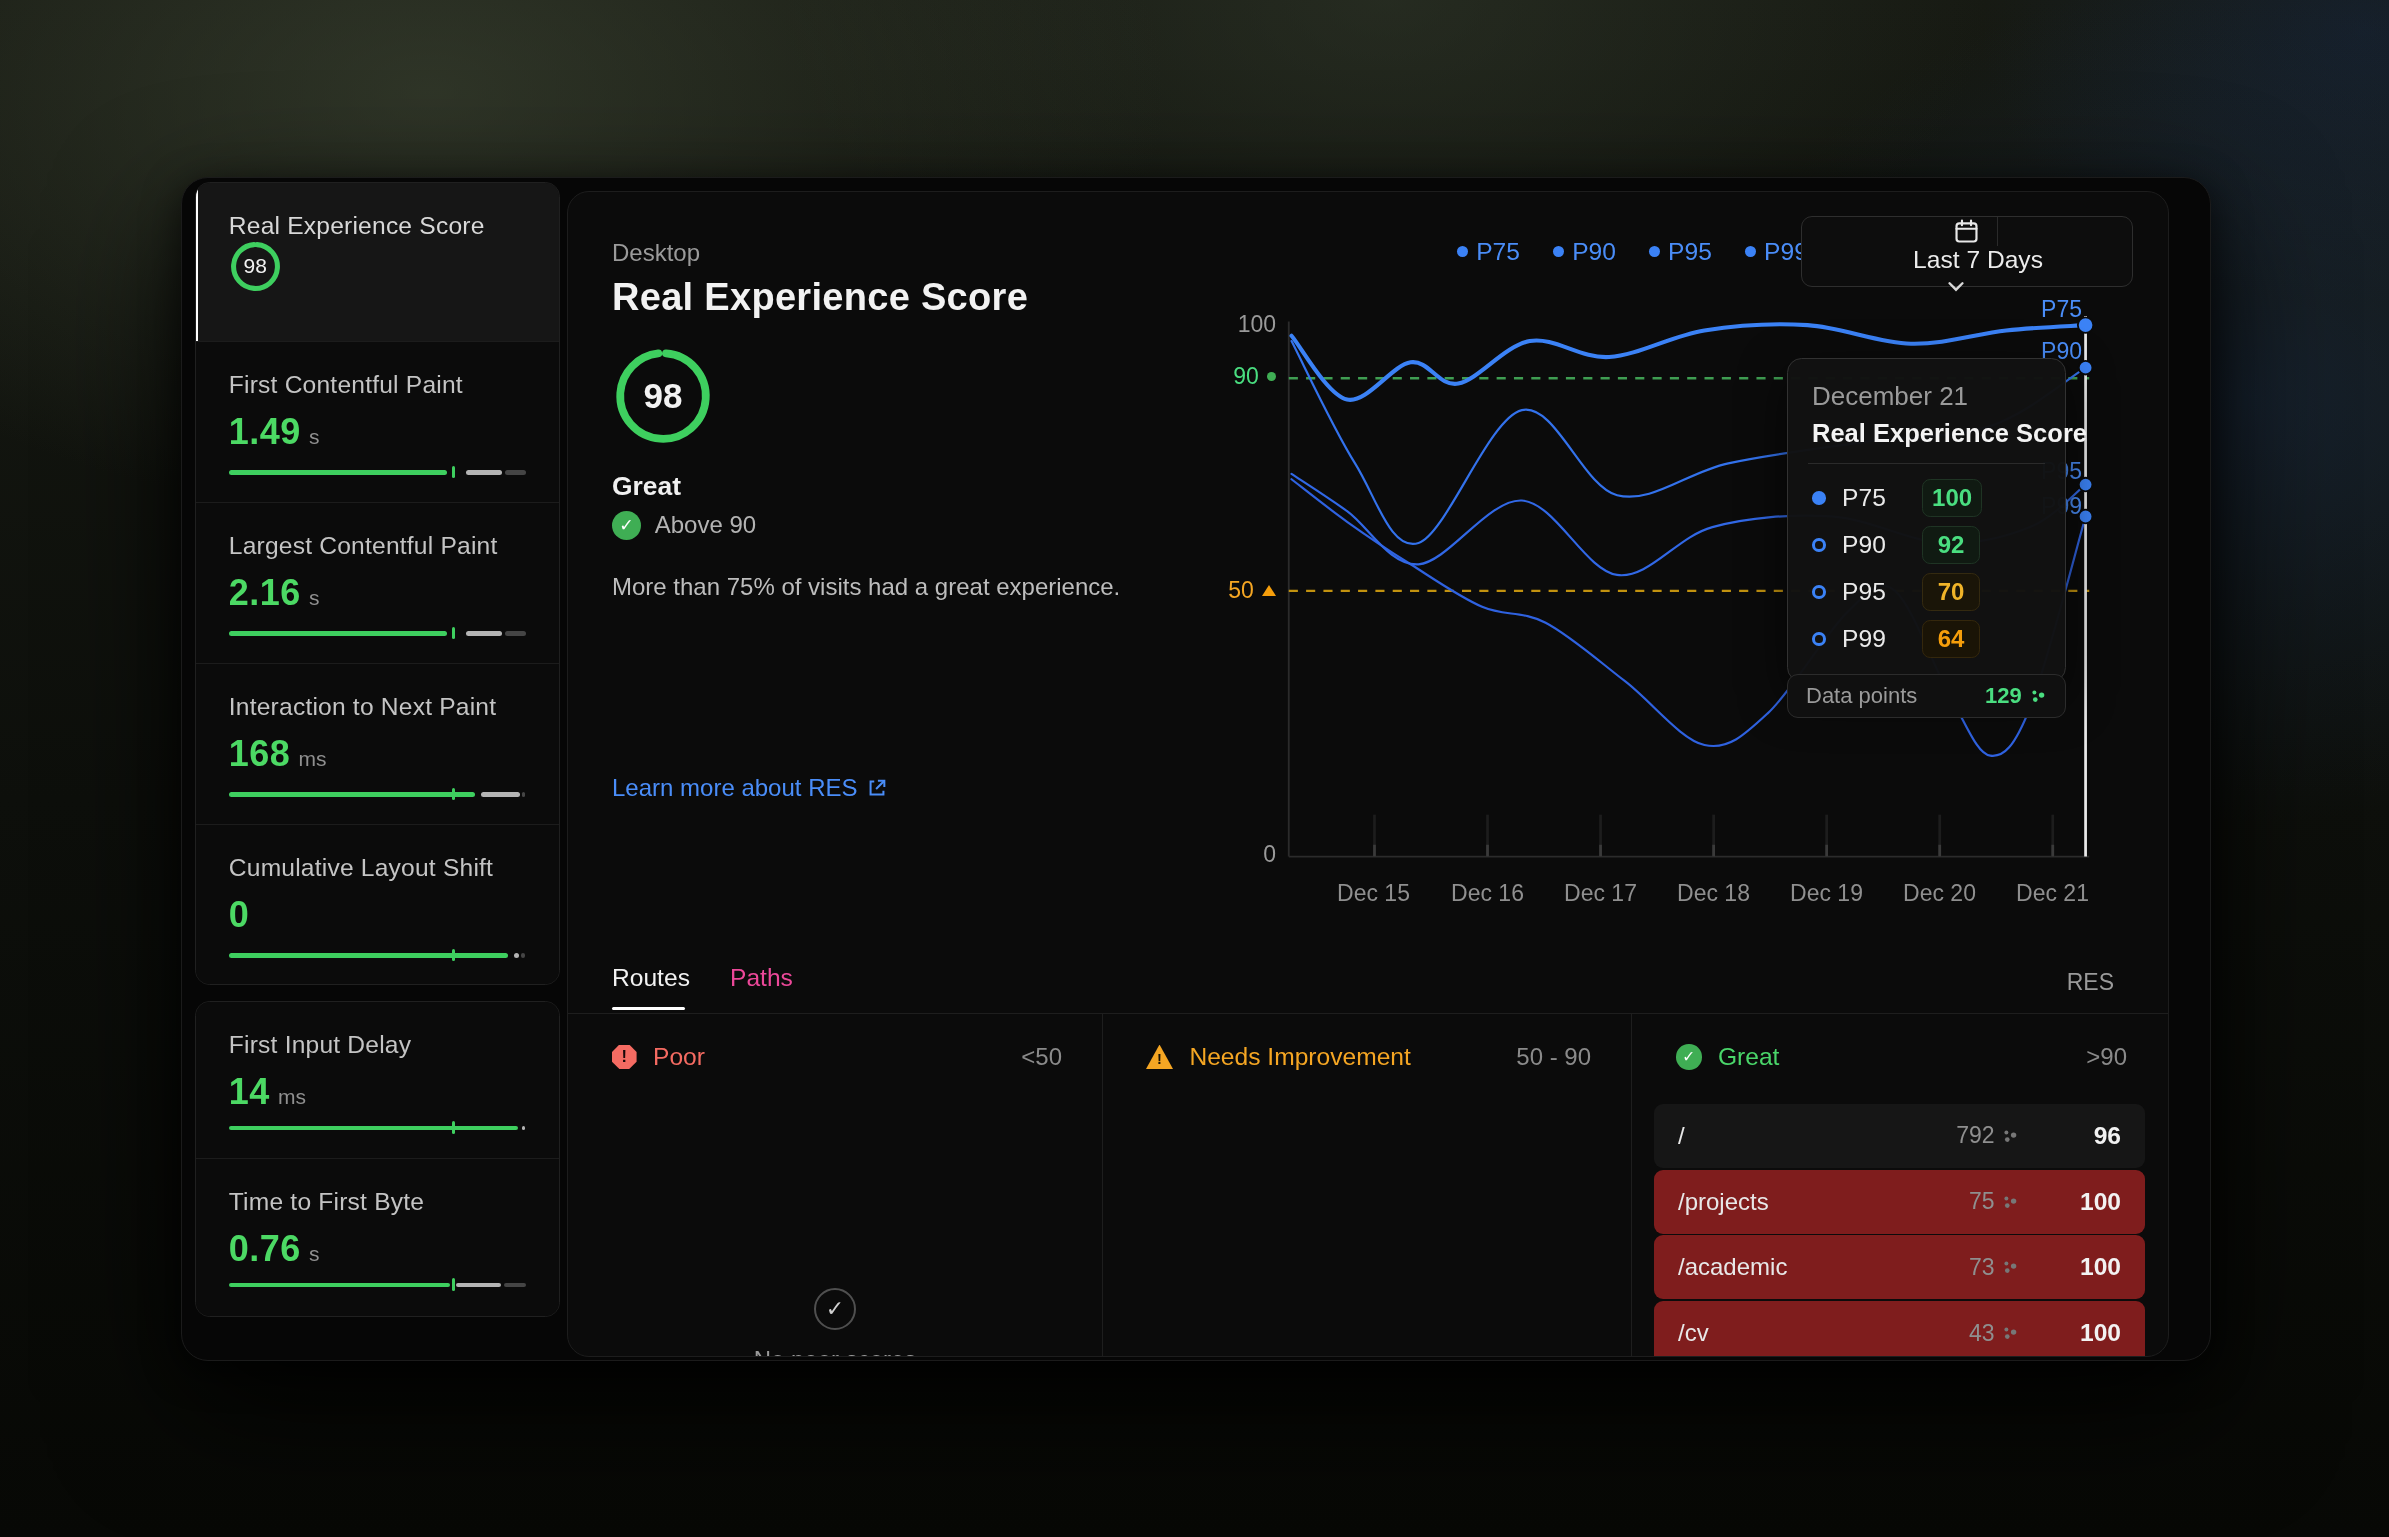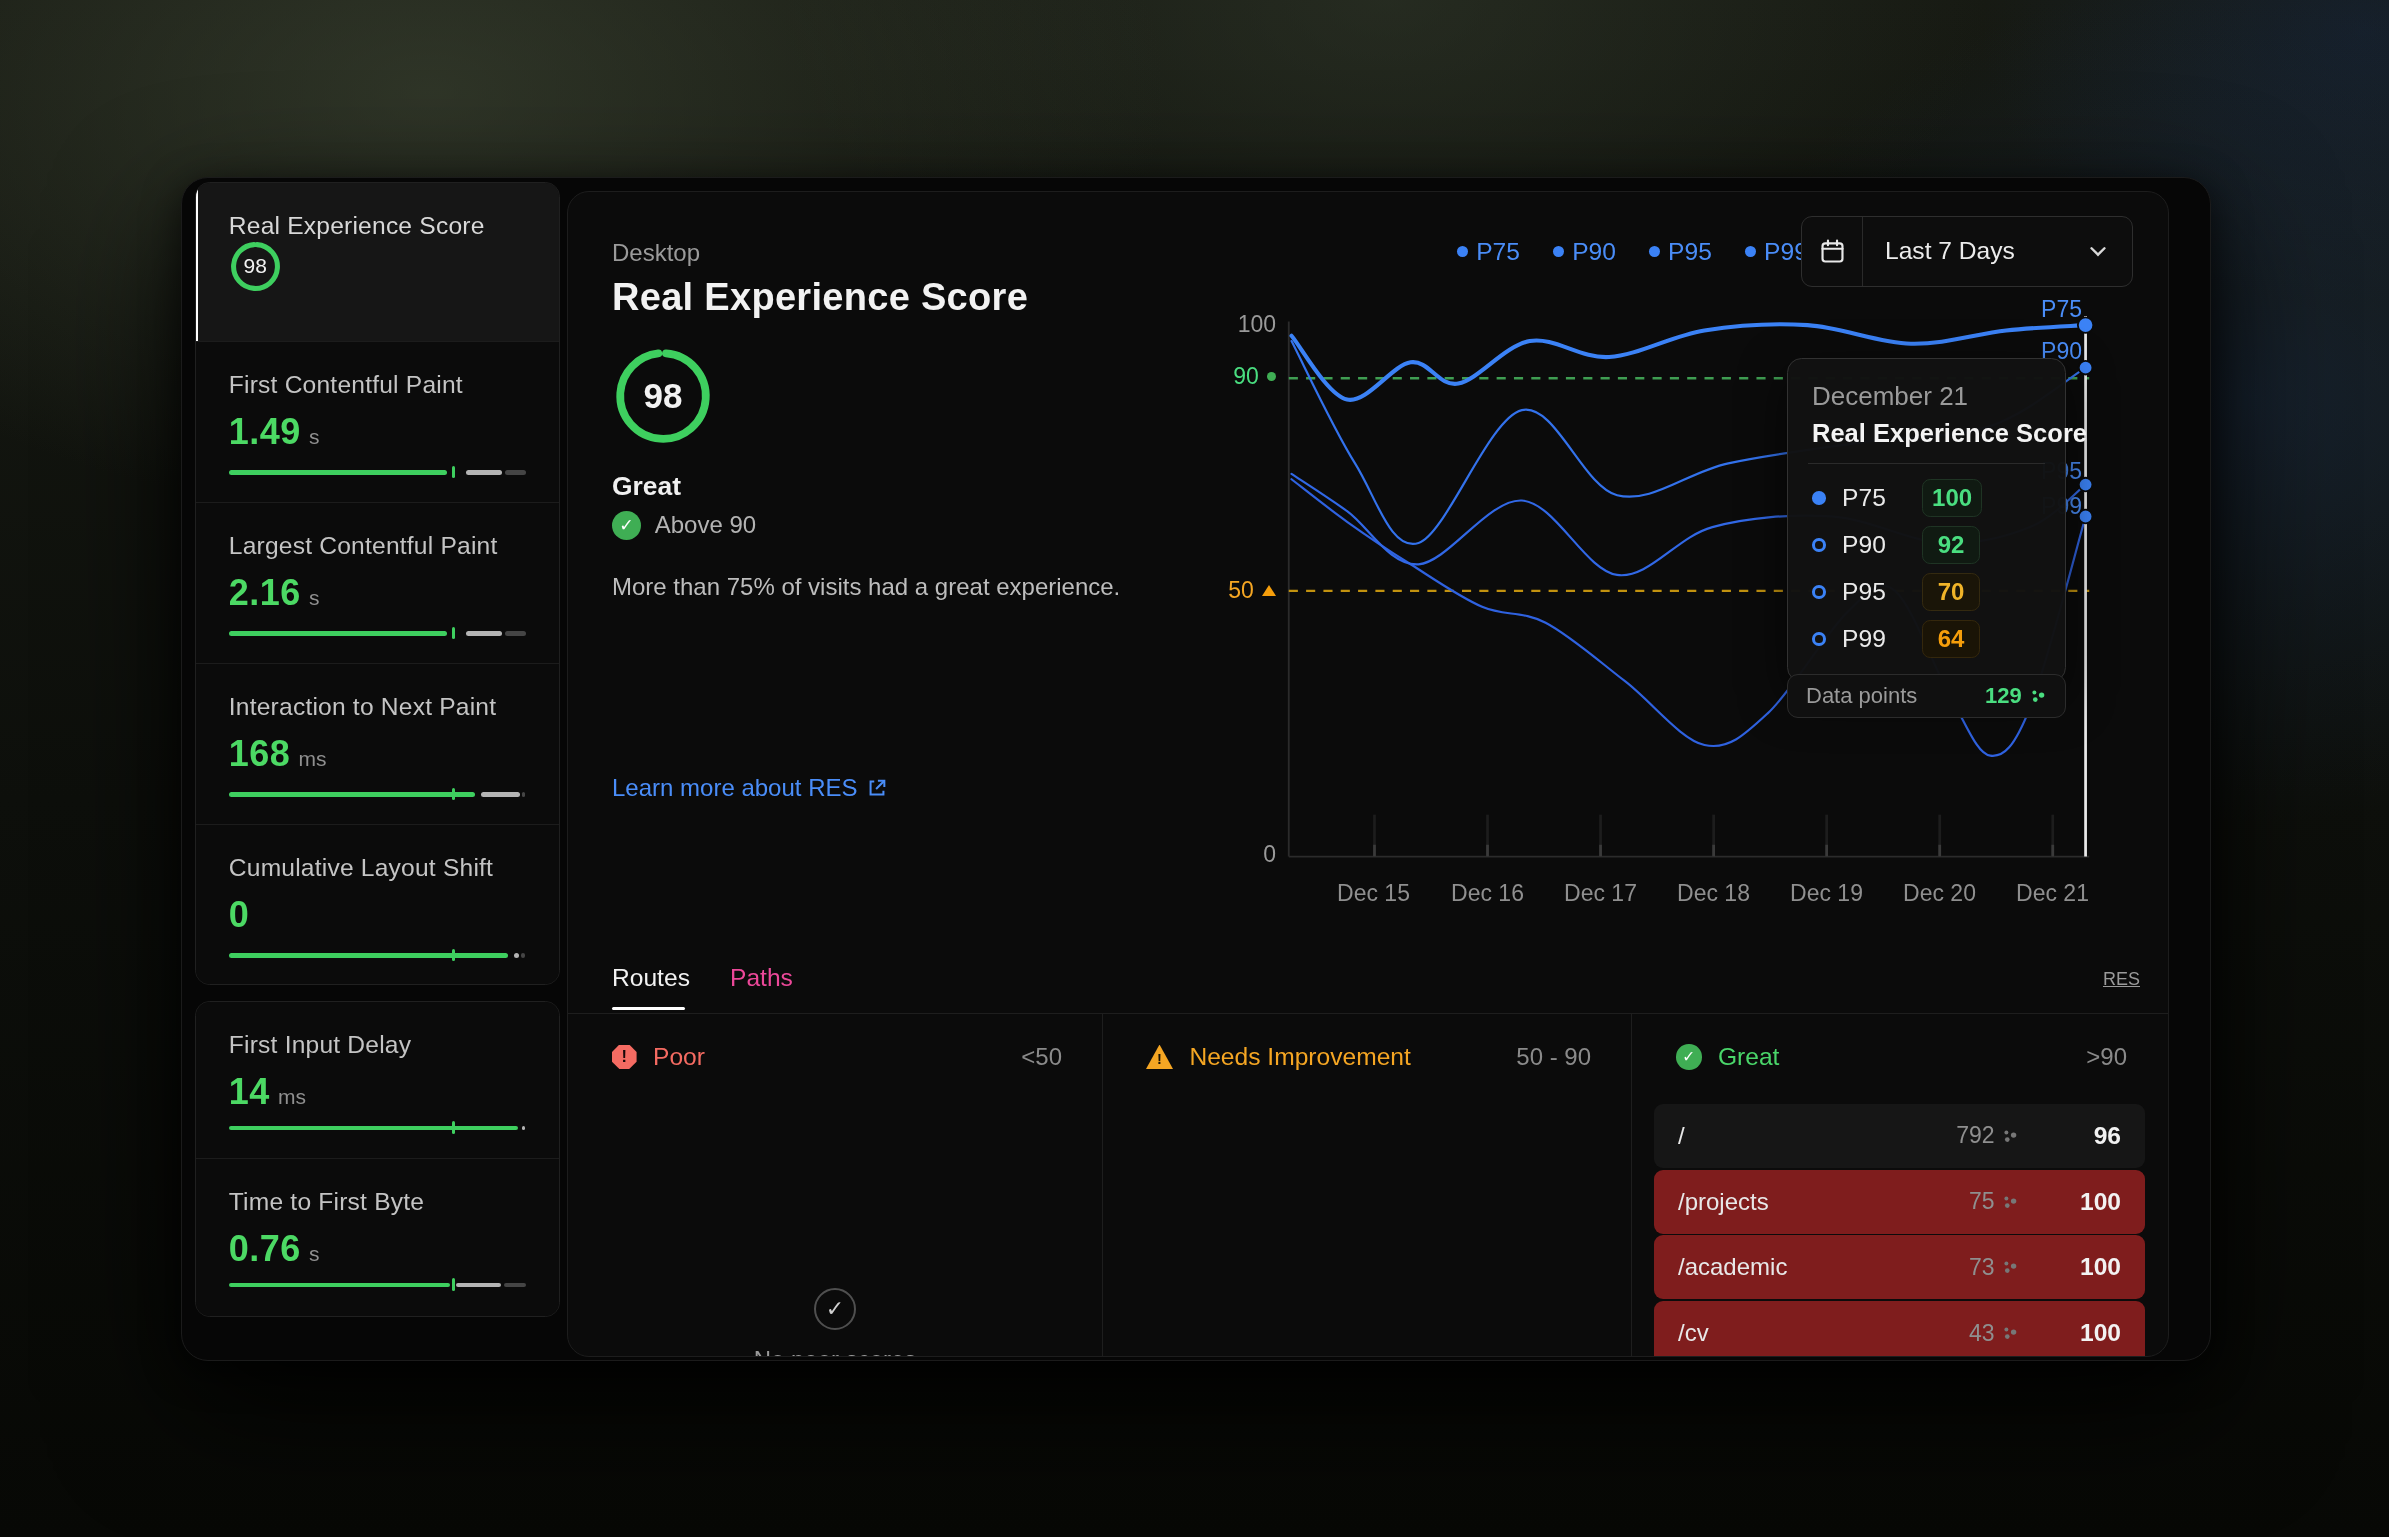--- a/index.html
+++ b/index.html
@@ -52,21 +52,21 @@
   .rating{position:absolute;left:44px;top:279px;font-size:26.4px;font-weight:700;color:#f0f0f0;}
   .above-row{position:absolute;left:44px;top:319px;display:flex;align-items:center;gap:13.7px;font-size:24px;color:#b3b3b3;}
   .chk-circle{width:29px;height:29px;border-radius:50%;background:#3fae54;display:flex;align-items:center;justify-content:center;color:#fff;font-size:17.3px;font-weight:800;}
   .para1{position:absolute;left:44px;top:381px;font-size:24px;color:#bdbdbd;}
   .para2{position:absolute;left:44px;top:461px;width:575px;font-size:24px;line-height:1.45;color:#bdbdbd;}
   .learn-link{position:absolute;left:44px;top:582px;font-size:24px;color:#4a8df8;display:flex;align-items:center;gap:9px;cursor:pointer;}
   
   .legend{position:absolute;left:889px;top:46px;display:flex;gap:33px;}
   .legend-item{display:flex;align-items:center;gap:8.2px;font-size:24.6px;color:#4a8df8;}
   .legend-dot{width:11px;height:11px;border-radius:50%;background:#3b82f6;}
-  .datepicker{position:absolute;left:1233px;top:24px;width:330px;height:69px;border:0.9px solid #2e2e2e;border-radius:11px;background:#0d0d0d;display:flex;align-items:center;cursor:pointer;}
+  .datepicker{position:absolute;left:1233px;top:24px;width:330px;height:69px;border:0.9px solid #2e2e2e;border-radius:11px;background:#0d0d0d;display:flex;align-items:center;cursor:pointer;flex-direction:column;}
   .dp-icon{width:60px;height:100%;display:flex;align-items:center;justify-content:center;border-right:0.9px solid #2a2a2a;}
   .dp-label{flex:1;padding-left:22px;font-size:24.6px;color:#ececec;}
   .dp-chevron{padding-right:22px;display:flex;}
   
   .chart-svg{position:absolute;left:715px;top:124px;z-index:1;}
   .ylab{position:absolute;left:602px;width:106px;display:flex;justify-content:flex-end;align-items:center;gap:8.2px;font-size:23px;color:#9a9a9a;z-index:1;}
   .ylab.y100{top:119px;} .ylab.y90{top:171px;color:#4ade80;} .ylab.y50{top:385px;color:#f5a623;} .ylab.y0{top:649px;}
   .ydot{width:9px;height:9px;border-radius:50%;background:#3fae54;}
   .ytri{width:0;height:0;border-left:7.3px solid transparent;border-right:7.3px solid transparent;border-bottom:11px solid #f59e0b;}
   .xlab{position:absolute;top:688px;width:109px;text-align:center;font-size:23px;color:#8f8f8f;z-index:1;}
@@ -86,21 +86,21 @@
   .tt-badge.tone-amber{color:#f0b429;background:#1a1508;border:0.9px solid #342a10;}
   .tt-badge.tone-orange{color:#f59e0b;background:#1a1406;border:0.9px solid #34270c;}
   .pill{position:absolute;left:1219px;top:482px;width:279px;height:44px;box-sizing:border-box;background:#101010;border:0.9px solid #2c2c2c;border-radius:11px;display:flex;align-items:center;justify-content:space-between;padding:0 18px;z-index:3;}
   .pill-label{font-size:22px;color:#9a9a9a;}
   .pill-value{display:flex;align-items:center;gap:7.3px;font-size:22px;font-weight:600;color:#4ade80;}
   
   .tab{position:absolute;top:772px;font-size:24.6px;cursor:pointer;}
   .tab-routes{left:44px;color:#f2f2f2;font-weight:400;}
   .tab-paths{left:162px;color:#ec4899;}
   .tab-underline{position:absolute;left:44px;top:815px;width:73px;height:3.6px;background:#ffffff;border-radius:1.8px;}
-  .res-label{position:absolute;right:28px;top:777px;font-size:18px;color:#9a9a9a;text-decoration:underline;}
+  .res-label{position:absolute;right:54px;top:777px;font-size:23px;color:#9a9a9a;}
   .tabs-divider{position:absolute;left:0;right:0;top:821px;height:0.9px;background:#1e1e1e;}
   .col{position:absolute;top:822px;height:342px;}
   .col1{left:0;width:534px;} .col2{left:534px;width:529px;} .col3{left:1064px;width:535px;}
   .col-divider{position:absolute;top:822px;bottom:0;width:0.9px;background:#1e1e1e;z-index:1;}
   .cd1{left:534px;} .cd2{left:1063px;}
   .col-header{display:flex;align-items:center;gap:16.4px;margin:29px 40px 0 44px;}
   .col-header .range{margin-left:auto;font-size:24px;color:#8a8a8a;}
   .h-poor{font-size:24.6px;color:#f56b62;}
   .h-ni{font-size:24.6px;color:#f5a623;}
   .h-great{font-size:24.6px;color:#4ad66a;}

